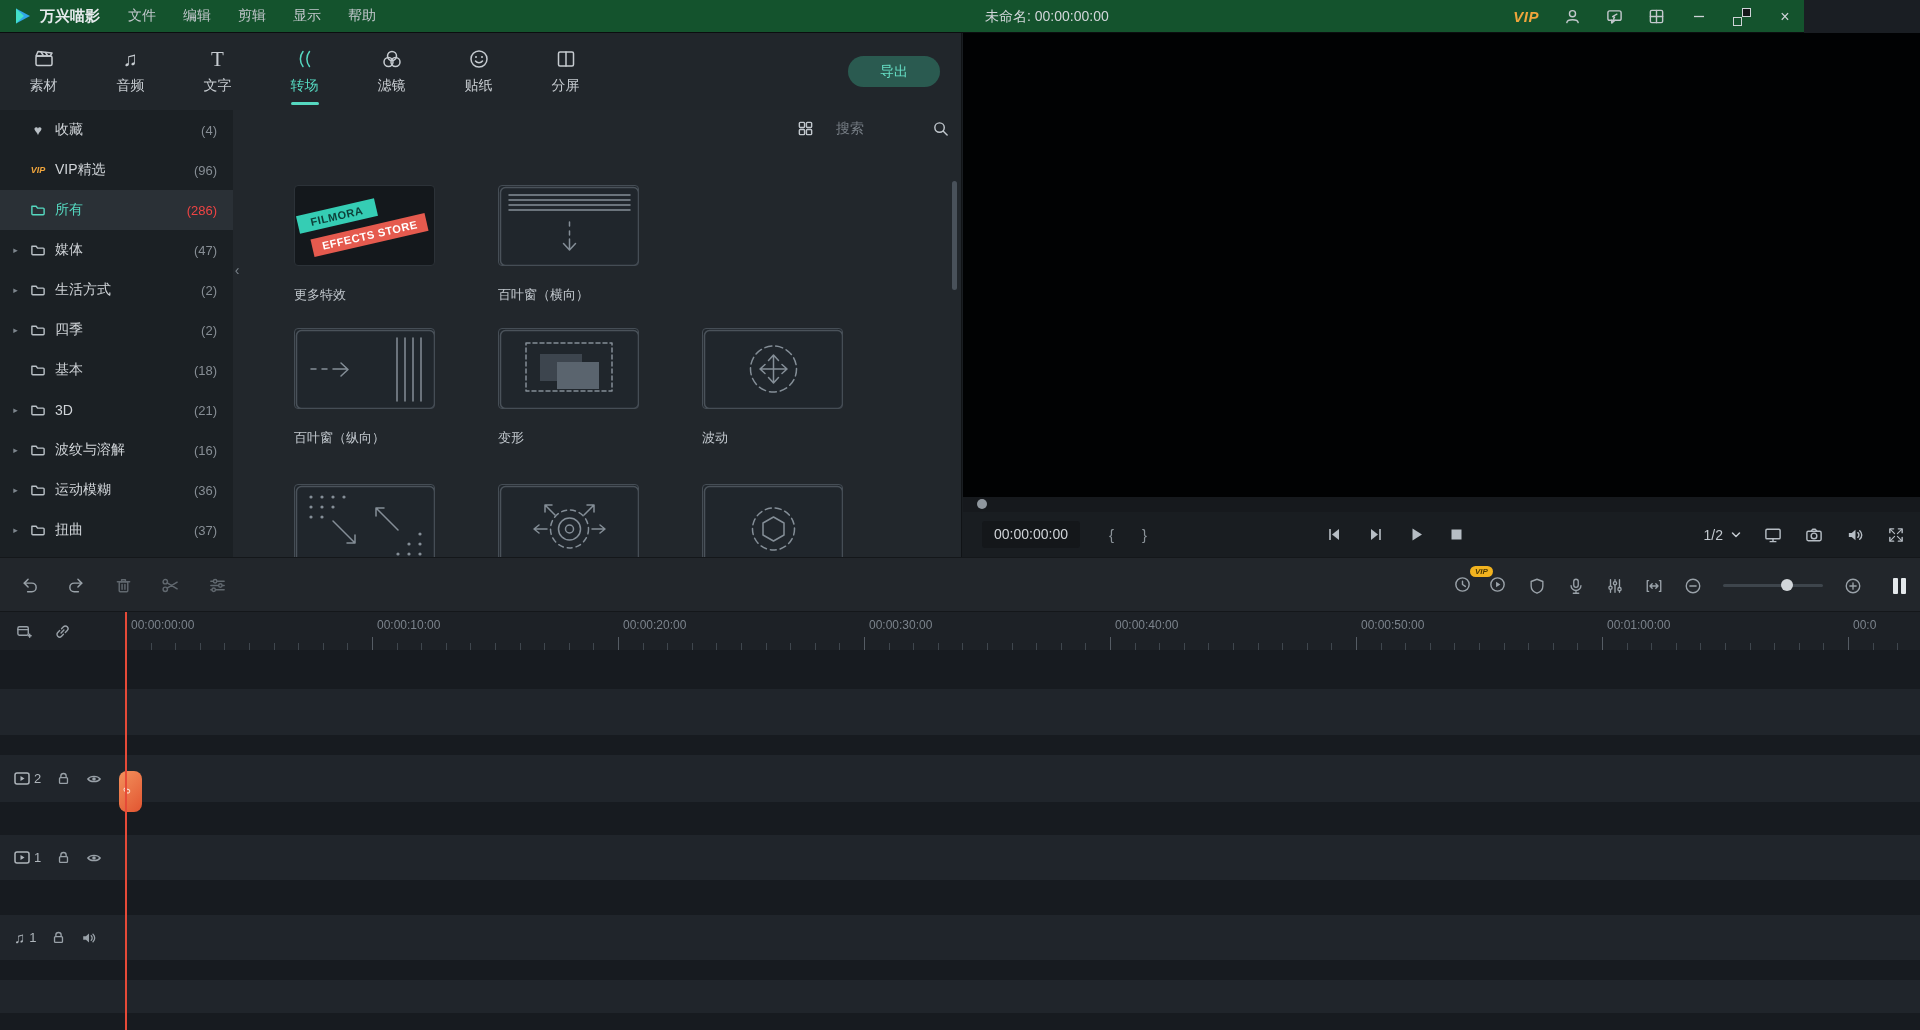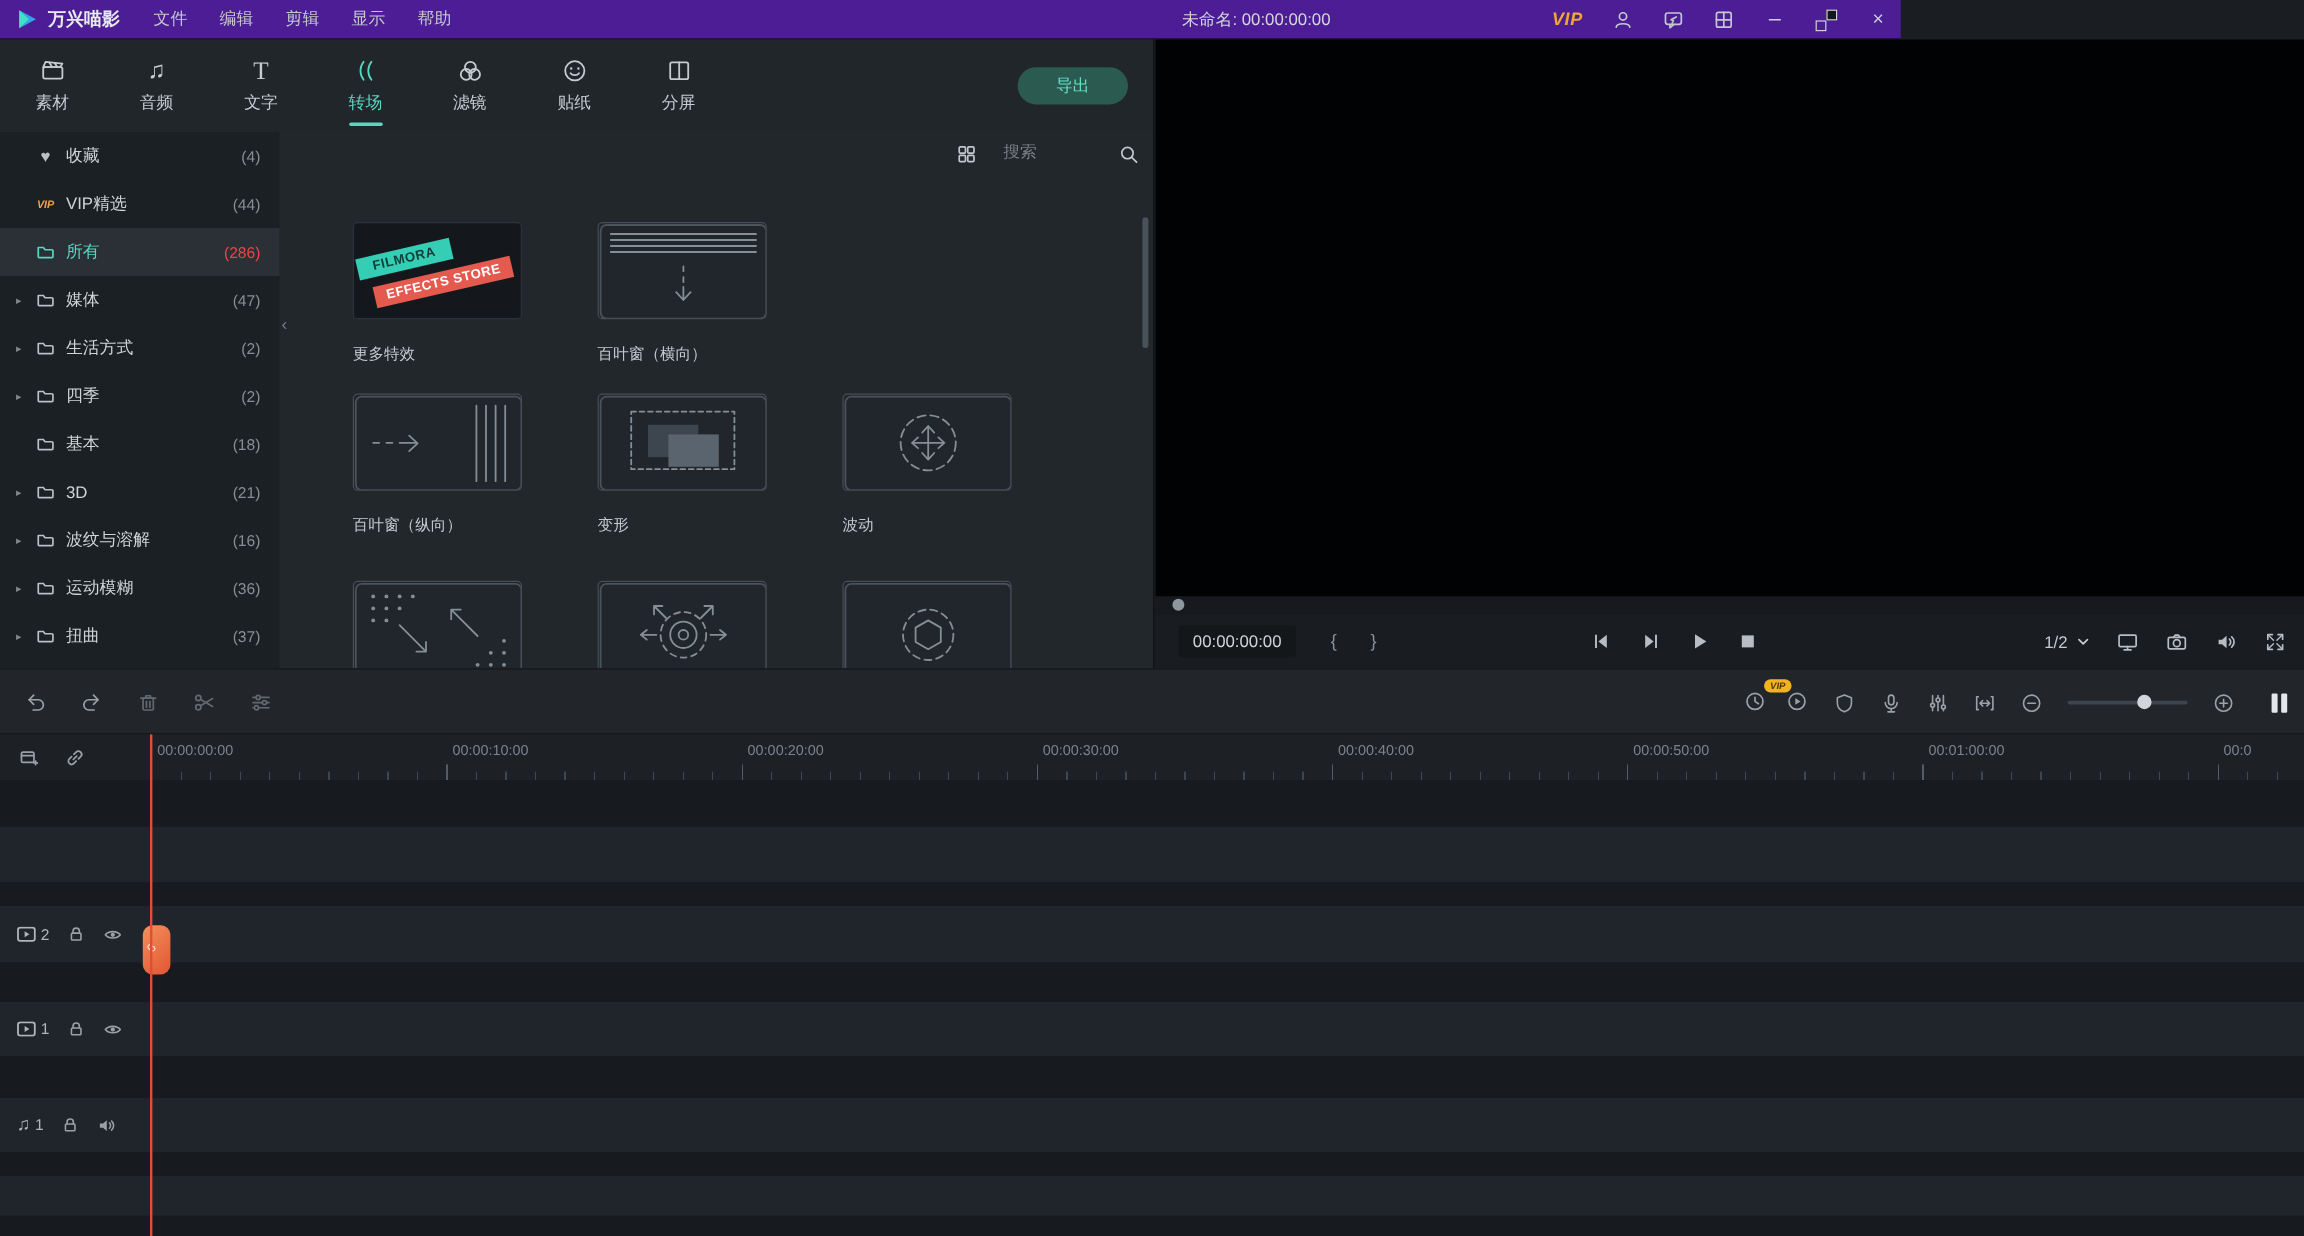--- a/index.html
+++ b/index.html
@@ -3,21 +3,21 @@
 <meta charset="utf-8">
 <style>
   * { margin:0; padding:0; box-sizing:border-box; }
   html,body { background:#0c0e10; }
   body { font-family:"Liberation Sans","DejaVu Sans",sans-serif; }
   .app { position:relative; width:1920px; height:1030px; overflow:hidden;
          background:#1a1e23; color:#c9ced4; font-size:14px; }
   .ic { fill:none; stroke:currentColor; stroke-width:1.5; stroke-linecap:round; stroke-linejoin:round; }
 
   
-  .titlebar { position:absolute; top:0; left:0; width:1584px; height:33px; background:#4c1d95;
+  .titlebar { position:absolute; top:0; left:0; width:1804px; height:33px; background:#14532d;
               border-bottom:1px solid #0b0d0f; display:flex; align-items:center; padding:0 14px; }
   .logo { display:flex; align-items:center; gap:8px; }
   .appname { color:#e8ebee; font-weight:bold; font-size:15px; }
   .menus { display:flex; gap:27px; margin-left:28px; color:#c3c8cd; }
   .menus span { cursor:default; }
   .win-title { position:absolute; left:985px; top:0; height:33px; line-height:33px; color:#d2d6da; }
   .tb-right-icons { position:absolute; right:10px; top:0; height:33px; display:flex; gap:25px; align-items:center; color:#c3c8cd; }
   .vip-label { color:#f0a53c; font-weight:bold; font-style:italic; font-size:15px; letter-spacing:.5px; }
   .winbtn { width:18px; text-align:center; color:#cfd3d7; }
   .restore-sq { position:relative; width:11px; height:11px; }
@@ -56,21 +56,21 @@
   .collapse-handle { position:absolute; left:231px; top:222px; width:12px; height:30px; color:#7b838b;
                      display:flex; align-items:center; justify-content:center; font-size:14px; cursor:pointer; z-index:3; }
 
   
   .content { position:absolute; left:233px; top:77px; width:728px; height:447px; background:#22272c; overflow:hidden; }
   .content-topbar { position:absolute; top:0; left:0; right:0; height:36px; display:flex; justify-content:flex-end;
                     align-items:center; gap:22px; padding-right:12px; }
   .gridview { color:#c2c8ce; display:flex; cursor:pointer; }
   .searchbox { display:flex; align-items:center; gap:8px; }
   .searchbox input { width:88px; background:transparent; border:none; outline:none; color:#c9ced4;
-                     font-size:14px; font-family:Liberation Mono, monospace; }
+                     font-size:14px; font-family:Liberation Sans, sans-serif; }
   .searchbox input::placeholder { color:#767d84; }
   .search-ic { color:#c2c8ce; display:flex; cursor:pointer; }
   .grid-row { position:absolute; left:61px; display:flex; gap:63px; }
   .cell { width:141px; }
   .thumb { width:141px; height:81px; border-radius:4px; background:#20262c; border:1px solid #454d55;
            position:relative; overflow:hidden; color:#848e97; cursor:pointer; }
   .thumb.store { background:#14181c; border-color:#2c3238; }
   .cell-label { margin-top:20px; font-size:13px; color:#c2c8ce; white-space:nowrap; }
   .ribbon-a { position:absolute; top:21px; left:2px; transform:rotate(-13deg); background:#35cdb4; color:#0d3f38;
               font-size:11px; font-weight:bold; padding:3px 13px; letter-spacing:.5px; }
@@ -251,21 +251,21 @@
         <div class="sb-item">
           <span class="sb-exp"></span>
           <span class="sb-ic">♥</span>
           <span class="sb-label">收藏</span>
           <span class="sb-count">(4)</span>
         </div>
         <div class="sb-item">
           <span class="sb-exp"></span>
           <span class="sb-ic vip-mini">VIP</span>
           <span class="sb-label">VIP精选</span>
-          <span class="sb-count">(44)</span>
+          <span class="sb-count">(96)</span>
         </div>
         <div class="sb-item active">
           <span class="sb-exp"></span>
           <span class="sb-ic">
               <svg class="ic" width="16" height="16" viewBox="0 0 17 17">
                 <path d="M2 4.5 h4.5 l1.5 2 H14 a1 1 0 0 1 1 1 V12.5 a1 1 0 0 1 -1 1 H3 a1 1 0 0 1 -1 -1 Z"></path>
               </svg>
             </span>
           <span class="sb-label">所有</span>
           <span class="sb-count">(286)</span>

